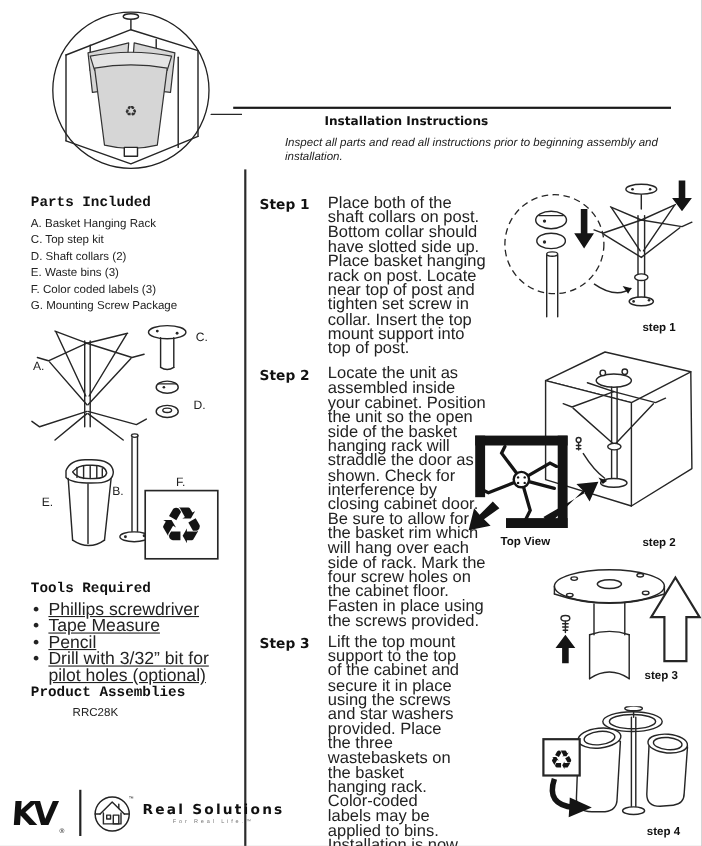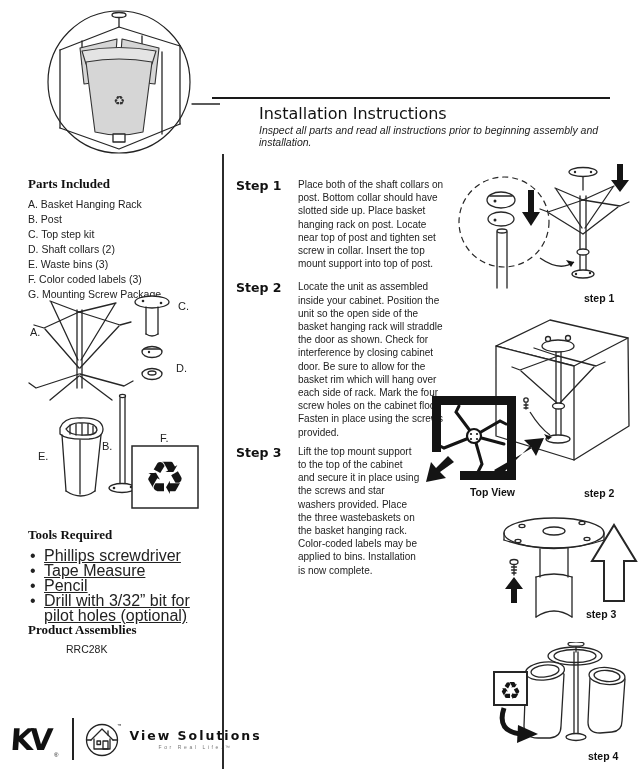--- a/index.html
+++ b/index.html
@@ -5,32 +5,32 @@
   html,body{margin:0;padding:0;background:#888;}
   .page{
     position:relative;width:638px;height:769px;background:#fff;
     font-family:"Liberation Sans",sans-serif;color:#1a1a1a;overflow:hidden;
     margin:0 auto;
   }
   .abs{position:absolute;}
   h1,h2,h3,p,ul{margin:0;padding:0;}
   .page-title{font-family:"DejaVu Sans",sans-serif;font-size:20px;font-weight:bold;letter-spacing:-.5px;color:#111;}
   .title-rule{background:#1a1a1a;height:2px;}
-  .subtitle{font-family:"DejaVu Sans",sans-serif;font-size:16px;font-weight:normal;color:#111;}
+  .subtitle{font-family:"DejaVu Sans",sans-serif;font-size:11px;font-weight:bold;color:#111;margin-left:36px;}
   .note{font-size:10.5px;font-style:italic;color:#222;}
   .v-divider{background:#2b2b2b;width:1.5px;}
-  .col-heading{font-family:Liberation Serif, serif;font-size:13px;font-weight:bold;color:#111;margin-bottom:5px;}
+  .col-heading{font-family:Liberation Mono, monospace;font-size:13px;font-weight:bold;color:#111;margin-bottom:5px;}
   .plain-list{list-style:none;font-size:10.5px;line-height:15px;color:#222;}
   .bullet-list{list-style:none;font-size:16px;line-height:15px;color:#222;text-decoration:underline;}
   .bullet-list li{padding-left:16px;position:relative;}
   .bullet-list li:before{content:"\2022";position:absolute;left:2px;}
   .model{font-size:10.5px;margin-top:4px;color:#222;padding-left:38px;}
   .step-row{display:flex;align-items:flex-start;}
   .step-label{font-family:"DejaVu Sans",sans-serif;font-weight:bold;font-size:12.5px;width:52px;flex:none;color:#111;}
-  .step-text{font-size:10px;line-height:13.2px;color:#222;margin-left:10px;}
+  .step-text{font-size:15px;line-height:13.2px;color:#222;margin-left:10px;}
   .fig-label{font-size:10.5px;font-weight:bold;color:#111;}
   .footer{display:flex;align-items:center;}
   .footer-divider{width:1.5px;height:42px;background:#222;margin:0 10px 0 12px;}
   .tagline{margin-left:8px;text-align:center;}
   .tagline-title{font-family:"DejaVu Sans",sans-serif;font-size:12.5px;font-weight:bold;letter-spacing:2px;color:#111;white-space:nowrap;}
   .tagline-sub{font-size:5px;letter-spacing:2.6px;color:#777;margin-top:1px;white-space:nowrap;}
   svg{display:block;}
   .ln{fill:none;stroke:#262626;stroke-width:1.3;stroke-linecap:round;stroke-linejoin:round;}
   .lnb{fill:#fff;stroke:#262626;stroke-width:1.3;stroke-linejoin:round;}
   .blk{fill:#141414;stroke:none;}
@@ -72,21 +72,20 @@
   <div class="abs title-rule" style="left:212px;top:97px;width:398px;"></div>
   <h2 class="abs subtitle" style="left:259px;top:104px;">Installation Instructions</h2>
   <p class="abs note" style="left:259px;top:124px;width:370px;">Inspect all parts and read all instructions prior to beginning assembly and installation.</p>
 
   <div class="abs v-divider" style="left:222px;top:154px;height:615px;"></div>
 
   <div class="abs" style="left:28px;top:176px;width:190px;">
     <h3 class="col-heading">Parts Included</h3>
     <ul class="plain-list">
       <li>A. Basket Hanging Rack</li>
-      <li>B. Post</li>
       <li>C. Top step kit</li>
       <li>D. Shaft collars (2)</li>
       <li>E. Waste bins (3)</li>
       <li>F. Color coded labels (3)</li>
       <li>G. Mounting Screw Package</li>
     </ul>
   </div>
 
   <svg class="abs" style="left:20px;top:288px;" width="198" height="226" viewBox="0 0 198 226">
 
@@ -176,21 +175,21 @@
         <path d="M7 21 L18 10 L29 21"></path>
         <path d="M10 20 L10 30 L26 30 L26 20"></path>
         <rect x="19" y="22" width="5" height="8" fill="none"></rect>
         <rect x="13" y="22" width="3.5" height="3.5" fill="none"></rect>
         <path d="M24 12 L24 16"></path>
         <path d="M2.5 21 L7 21 M29 21 L33.5 21"></path>
       </g>
       <text x="33" y="8" font-size="4.5" fill="#222">™</text>
     </svg>
     <div class="tagline">
-      <div class="tagline-title">View Solutions</div>
+      <div class="tagline-title">Real Solutions</div>
       <div class="tagline-sub">For Real Life.™</div>
     </div>
   </div>
 
   <div class="abs" style="left:236px;top:178px;width:210px;">
     <div class="step-row" style="margin-bottom:10px;">
       <div class="step-label">Step 1</div>
       <div class="step-text" style="width:172px;">Place both of the shaft collars on post. Bottom collar should have slotted side up. Place basket hanging rack on post. Locate near top of post and tighten set screw in collar. Insert the top mount support into top of post.</div>
     </div>
     <div class="step-row" style="margin-bottom:6px;">
@@ -282,21 +281,21 @@
         <path d="M50 44 L32 20 L35 14"></path>
       </g>
       <circle cx="50" cy="44" r="7" fill="#fff" stroke="#141414" stroke-width="2.2"></circle>
       <circle cx="47" cy="42" r="1.1" fill="#141414"></circle>
         <circle cx="53" cy="42" r="1.1" fill="#141414"></circle>
       <circle cx="47" cy="47" r="1.1" fill="#141414"></circle>
         <circle cx="53" cy="47" r="1.1" fill="#141414"></circle>
     </g>
     <path class="blk" d="M24 64 L30 70 L16 80 L22 86 L2 90 L7 70 L12 76 Z"></path>
   </svg>
-  <div class="abs fig-label" style="left:455px;top:486px;width:60px;text-align:right;">Top View</div>
+  <div class="abs fig-label" style="left:455px;top:486px;width:60px;text-align:left;">Top View</div>
 
   <svg class="abs" style="left:492px;top:505px;" width="146" height="118" viewBox="0 0 146 118">
     <g>
       <ellipse cx="62" cy="28" rx="50" ry="15" class="lnb"></ellipse>
       <path class="ln" d="M12 28 L12 35 M112 28 L112 35"></path>
       <path class="ln" d="M12 35 Q62 52 112 35"></path>
       <ellipse cx="30" cy="21" rx="3" ry="1.6" class="lnb"></ellipse>
       <ellipse cx="90" cy="18" rx="3" ry="1.6" class="lnb"></ellipse>
       <ellipse cx="26" cy="36" rx="3" ry="1.6" class="lnb"></ellipse>
       <ellipse cx="95" cy="34" rx="3" ry="1.6" class="lnb"></ellipse>

